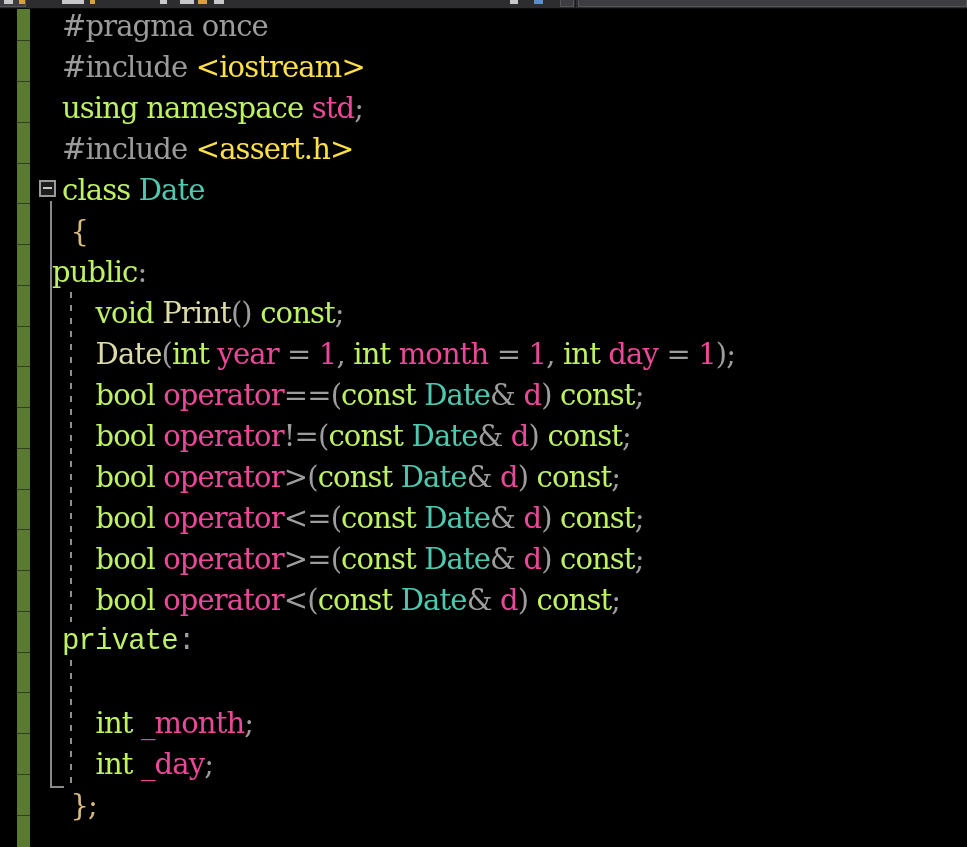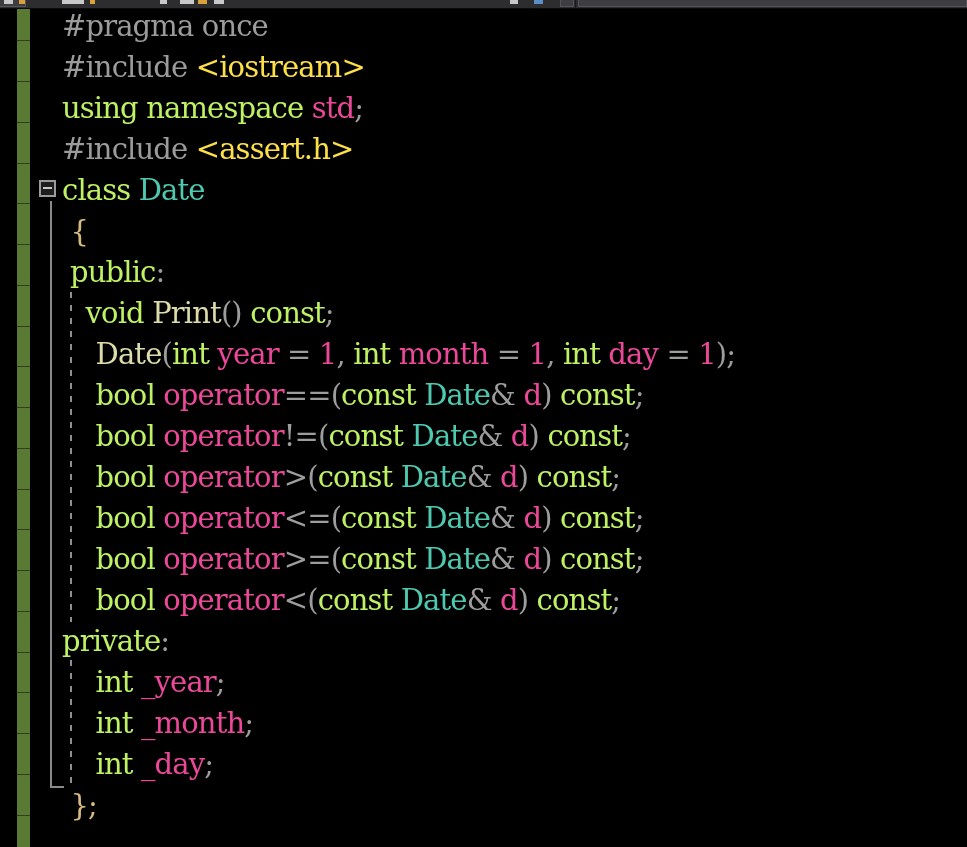--- a/index.html
+++ b/index.html
@@ -193,30 +193,29 @@
     <div class="indent-guide" style="left:70px; top:283px; height:330px;"></div>
     <div class="indent-guide" style="left:70px; top:651px; height:128px;"></div>
 
     <div class="code-layer">
         <div class="line" style="top: -3px; left: 62px; letter-spacing: -0.850781px;"><span class="t-pre">#pragma once</span></div>
         <div class="line" style="top: 38px; left: 62px; letter-spacing: -0.850781px;"><span class="t-pre">#include </span><span class="t-inc">&lt;iostream&gt;</span></div>
         <div class="line" style="top: 79px; left: 62px; letter-spacing: -0.850781px;"><span class="t-key">using namespace</span><span class="t-id"> std</span><span class="t-punc">;</span></div>
         <div class="line" style="top: 120px; left: 62px; letter-spacing: -0.850781px;"><span class="t-pre">#include </span><span class="t-inc">&lt;assert.h&gt;</span></div>
         <div class="line" style="top: 161px; left: 62px; letter-spacing: -0.850781px;"><span class="t-key">class</span><span class="t-id"> </span><span class="t-type">Date</span></div>
         <div class="line" style="top: 202px; left: 62px; letter-spacing: -0.850781px;"><span class="pad"> </span><span class="t-brace">{</span></div>
-        <div class="line" style="top: 243px; left: 70px; letter-spacing: -0.850781px;"><span class="t-key">public</span><span class="t-punc">:</span></div>
-        <div class="line" style="top: 284px; left: 52px; letter-spacing: -0.850781px;"><span class="pad">    </span><span class="t-key">void</span><span class="t-id"> </span><span class="t-fn">Print</span><span class="t-punc">()</span><span class="t-id"> </span><span class="t-key">const</span><span class="t-punc">;</span></div>
+        <div class="line" style="top: 243px; left: 52px; letter-spacing: -0.850781px;"><span class="t-key">public</span><span class="t-punc">:</span></div>
+        <div class="line" style="top: 284px; left: 62px; letter-spacing: -0.850781px;"><span class="pad">    </span><span class="t-key">void</span><span class="t-id"> </span><span class="t-fn">Print</span><span class="t-punc">()</span><span class="t-id"> </span><span class="t-key">const</span><span class="t-punc">;</span></div>
         <div class="line" style="top: 325px; left: 62px; letter-spacing: -0.850781px;"><span class="pad">    </span><span class="t-fn">Date</span><span class="t-punc">(</span><span class="t-key">int</span><span class="t-id"> year </span><span class="t-op">=</span><span class="t-id"> </span><span class="t-id">1</span><span class="t-punc">, </span><span class="t-key">int</span><span class="t-id"> month </span><span class="t-op">=</span><span class="t-id"> </span><span class="t-id">1</span><span class="t-punc">, </span><span class="t-key">int</span><span class="t-id"> day </span><span class="t-op">=</span><span class="t-id"> </span><span class="t-id">1</span><span class="t-punc">);</span></div>
         <div class="line" style="top: 366px; left: 62px; letter-spacing: -0.850781px;"><span class="pad">    </span><span class="t-key">bool</span><span class="t-id"> operator</span><span class="t-punc">==(</span><span class="t-key">const</span><span class="t-id"> </span><span class="t-type">Date</span><span class="t-punc">&amp;</span><span class="t-id"> d</span><span class="t-punc">)</span><span class="t-id"> </span><span class="t-key">const</span><span class="t-punc">;</span></div>
         <div class="line" style="top: 407px; left: 62px; letter-spacing: -0.850781px;"><span class="pad">    </span><span class="t-key">bool</span><span class="t-id"> operator</span><span class="t-punc">!=(</span><span class="t-key">const</span><span class="t-id"> </span><span class="t-type">Date</span><span class="t-punc">&amp;</span><span class="t-id"> d</span><span class="t-punc">)</span><span class="t-id"> </span><span class="t-key">const</span><span class="t-punc">;</span></div>
         <div class="line" style="top: 448px; left: 62px; letter-spacing: -0.850781px;"><span class="pad">    </span><span class="t-key">bool</span><span class="t-id"> operator</span><span class="t-punc">&gt;(</span><span class="t-key">const</span><span class="t-id"> </span><span class="t-type">Date</span><span class="t-punc">&amp;</span><span class="t-id"> d</span><span class="t-punc">)</span><span class="t-id"> </span><span class="t-key">const</span><span class="t-punc">;</span></div>
         <div class="line" style="top: 489px; left: 62px; letter-spacing: -0.850781px;"><span class="pad">    </span><span class="t-key">bool</span><span class="t-id"> operator</span><span class="t-punc">&lt;=(</span><span class="t-key">const</span><span class="t-id"> </span><span class="t-type">Date</span><span class="t-punc">&amp;</span><span class="t-id"> d</span><span class="t-punc">)</span><span class="t-id"> </span><span class="t-key">const</span><span class="t-punc">;</span></div>
         <div class="line" style="top: 530px; left: 62px; letter-spacing: -0.850781px;"><span class="pad">    </span><span class="t-key">bool</span><span class="t-id"> operator</span><span class="t-punc">&gt;=(</span><span class="t-key">const</span><span class="t-id"> </span><span class="t-type">Date</span><span class="t-punc">&amp;</span><span class="t-id"> d</span><span class="t-punc">)</span><span class="t-id"> </span><span class="t-key">const</span><span class="t-punc">;</span></div>
         <div class="line" style="top: 571px; left: 62px; letter-spacing: -0.850781px;"><span class="pad">    </span><span class="t-key">bool</span><span class="t-id"> operator</span><span class="t-punc">&lt;(</span><span class="t-key">const</span><span class="t-id"> </span><span class="t-type">Date</span><span class="t-punc">&amp;</span><span class="t-id"> d</span><span class="t-punc">)</span><span class="t-id"> </span><span class="t-key">const</span><span class="t-punc">;</span></div>
-        <div class="line" style="top: 612px; left: 62px; letter-spacing: -0.850781px;"><span class="t-key">private</span><span class="t-punc">:</span></div>
-        <div class="line" style="top: 653px; left: 62px; letter-spacing: -0.850781px;"><span class="pad">    </span><span class="t-key">int</span><span class="t-id"> _year</span><span class="t-punc">;</span></div>
+        <div class="line" style="top: 612px; left: 62px; letter-spacing: -0.850781px; font-family: Liberation Mono, monospace;"><span class="t-key">private</span><span class="t-punc">:</span></div>
         <div class="line" style="top: 694px; left: 62px; letter-spacing: -0.850781px;"><span class="pad">    </span><span class="t-key">int</span><span class="t-id"> _month</span><span class="t-punc">;</span></div>
         <div class="line" style="top: 735px; left: 62px; letter-spacing: -0.850781px;"><span class="pad">    </span><span class="t-key">int</span><span class="t-id"> _day</span><span class="t-punc">;</span></div>
         <div class="line" style="top: 776px; left: 62px; letter-spacing: -0.850781px;"><span class="pad"> </span><span class="t-brace">}</span><span class="t-brace">;</span></div>
       </div>
 
   </div>
 </div>
 
 </body></html>

